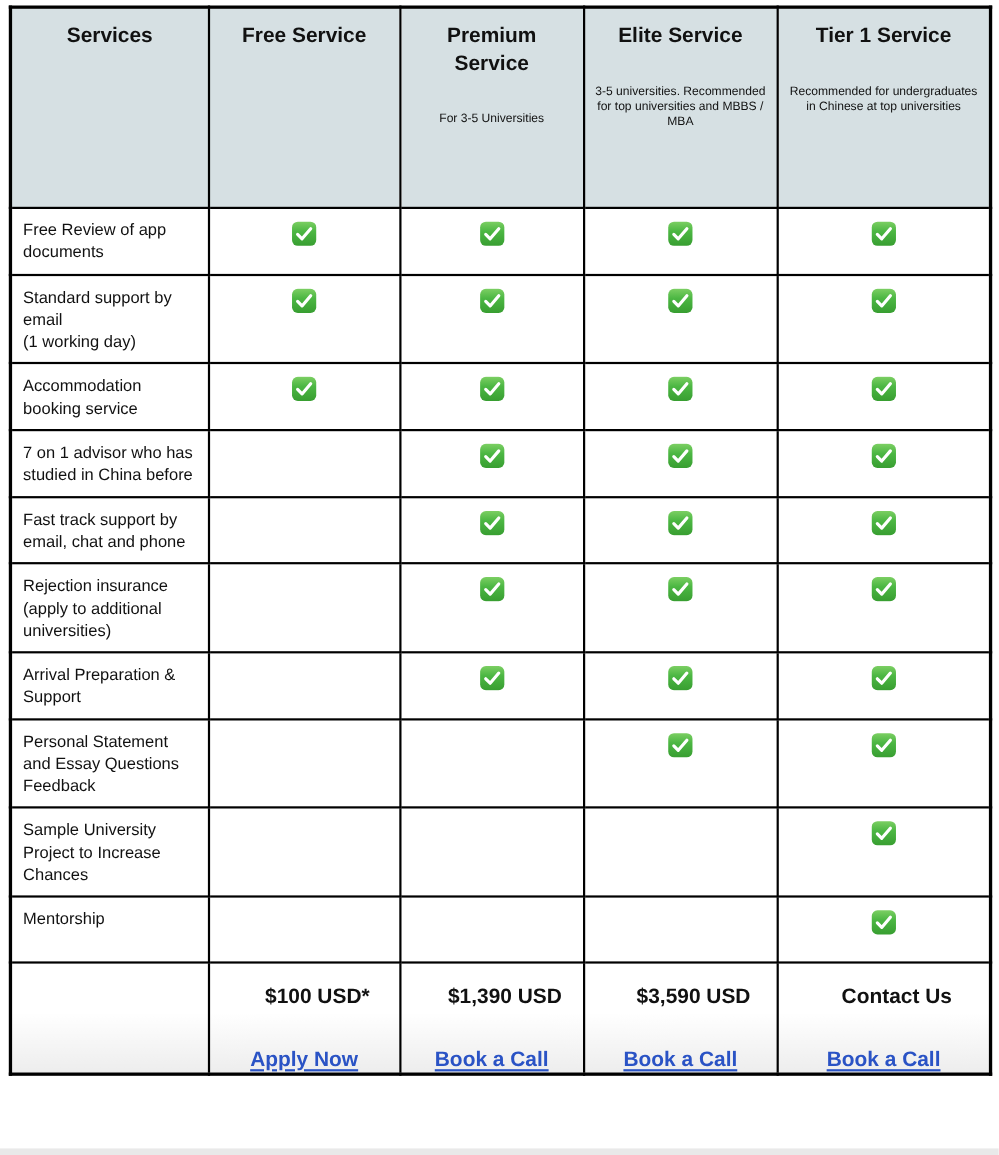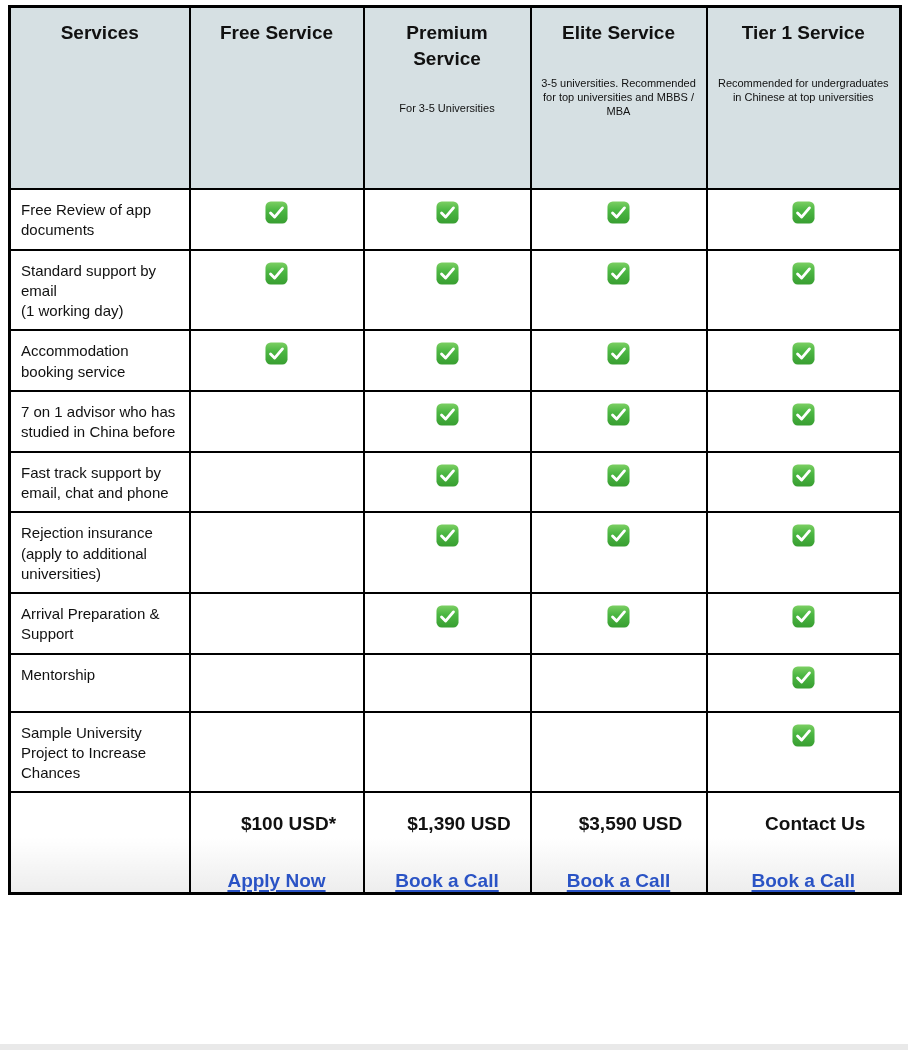--- a/index.html
+++ b/index.html
@@ -267,31 +267,44 @@
           <td class="check-cell"><span class="check"><svg width="23" height="23" viewBox="0 0 24 24">
                 <rect x="0.5" y="0.5" width="23" height="23" rx="5.5" fill="url(#checkgrad)"></rect>
                 <path d="M5.8 12.6 L10 16.8 L18.2 7.2" stroke="#ffffff" stroke-width="3" fill="none" stroke-linecap="round" stroke-linejoin="round"></path>
               </svg></span></td>
           <td class="check-cell"><span class="check"><svg width="23" height="23" viewBox="0 0 24 24">
                 <rect x="0.5" y="0.5" width="23" height="23" rx="5.5" fill="url(#checkgrad)"></rect>
                 <path d="M5.8 12.6 L10 16.8 L18.2 7.2" stroke="#ffffff" stroke-width="3" fill="none" stroke-linecap="round" stroke-linejoin="round"></path>
               </svg></span></td>
         </tr>
         <tr>
+          <td class="label-cell">Personal Statement and Essay Questions Feedback</td>
+          <td class="check-cell"></td>
+          <td class="check-cell"></td>
+          <td class="check-cell"><span class="check"><svg width="23" height="23" viewBox="0 0 24 24">
+                <rect x="0.5" y="0.5" width="23" height="23" rx="5.5" fill="url(#checkgrad)"></rect>
+                <path d="M5.8 12.6 L10 16.8 L18.2 7.2" stroke="#ffffff" stroke-width="3" fill="none" stroke-linecap="round" stroke-linejoin="round"></path>
+              </svg></span></td>
+          <td class="check-cell"><span class="check"><svg width="23" height="23" viewBox="0 0 24 24">
+                <rect x="0.5" y="0.5" width="23" height="23" rx="5.5" fill="url(#checkgrad)"></rect>
+                <path d="M5.8 12.6 L10 16.8 L18.2 7.2" stroke="#ffffff" stroke-width="3" fill="none" stroke-linecap="round" stroke-linejoin="round"></path>
+              </svg></span></td>
+        </tr>
+        <tr>
+          <td class="label-cell">Sample University Project to Increase Chances</td>
+          <td class="check-cell"></td>
+          <td class="check-cell"></td>
+          <td class="check-cell"></td>
+          <td class="check-cell"><span class="check"><svg width="23" height="23" viewBox="0 0 24 24">
+                <rect x="0.5" y="0.5" width="23" height="23" rx="5.5" fill="url(#checkgrad)"></rect>
+                <path d="M5.8 12.6 L10 16.8 L18.2 7.2" stroke="#ffffff" stroke-width="3" fill="none" stroke-linecap="round" stroke-linejoin="round"></path>
+              </svg></span></td>
+        </tr>
+        <tr>
           <td class="label-cell">Mentorship</td>
-          <td class="check-cell"></td>
-          <td class="check-cell"></td>
-          <td class="check-cell"></td>
-          <td class="check-cell"><span class="check"><svg width="23" height="23" viewBox="0 0 24 24">
-                <rect x="0.5" y="0.5" width="23" height="23" rx="5.5" fill="url(#checkgrad)"></rect>
-                <path d="M5.8 12.6 L10 16.8 L18.2 7.2" stroke="#ffffff" stroke-width="3" fill="none" stroke-linecap="round" stroke-linejoin="round"></path>
-              </svg></span></td>
-        </tr>
-        <tr>
-          <td class="label-cell">Sample University Project to Increase Chances</td>
           <td class="check-cell"></td>
           <td class="check-cell"></td>
           <td class="check-cell"></td>
           <td class="check-cell"><span class="check"><svg width="23" height="23" viewBox="0 0 24 24">
                 <rect x="0.5" y="0.5" width="23" height="23" rx="5.5" fill="url(#checkgrad)"></rect>
                 <path d="M5.8 12.6 L10 16.8 L18.2 7.2" stroke="#ffffff" stroke-width="3" fill="none" stroke-linecap="round" stroke-linejoin="round"></path>
               </svg></span></td>
         </tr>
       </tbody>
     <tfoot>

